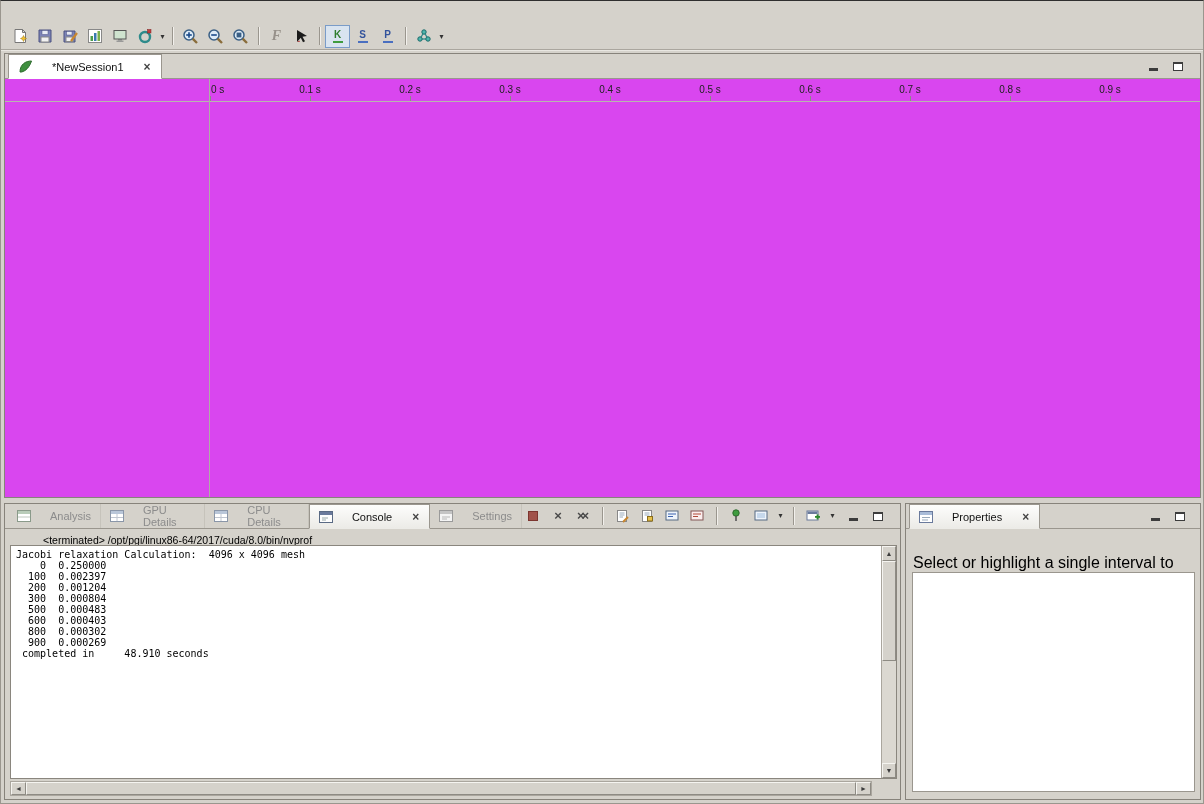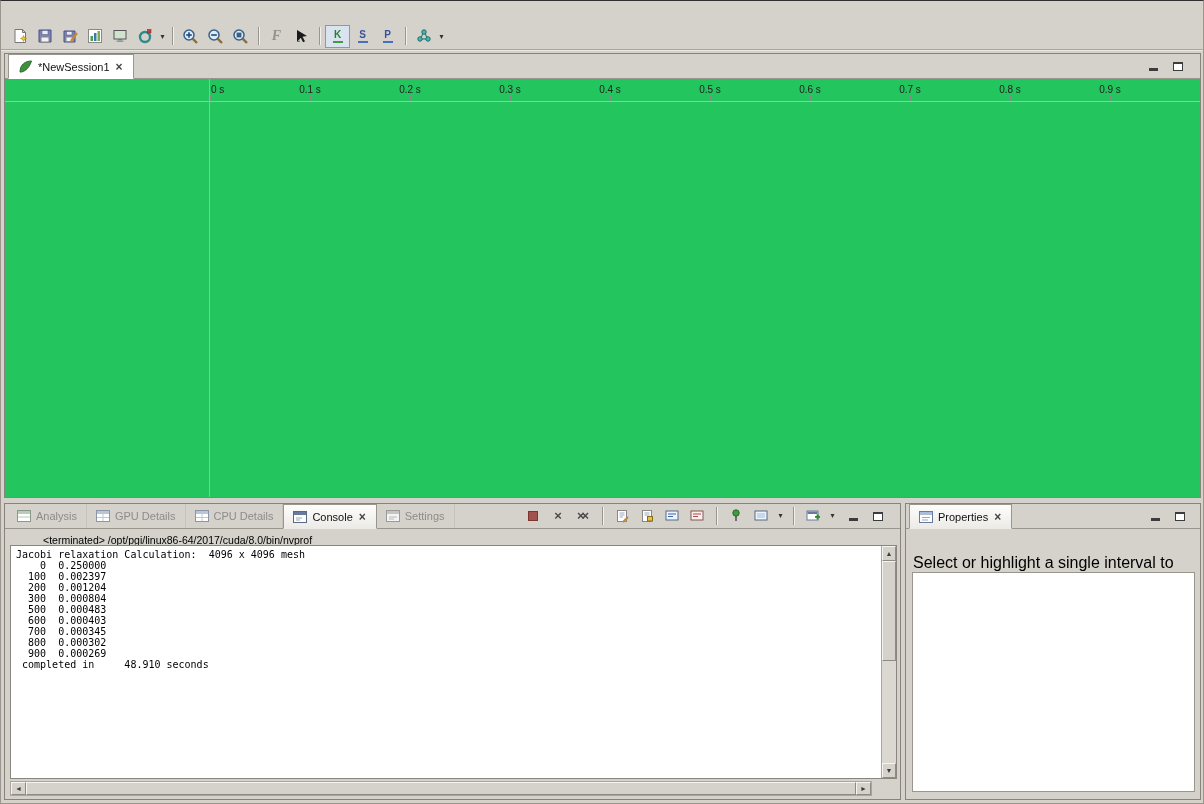--- a/index.html
+++ b/index.html
@@ -30,35 +30,35 @@
   .letter-btn .bar { width:10px; height:2px; }
   .bar-green { background:#3f9c3f; } .bar-blue { background:#4a6fc0; }
   .f-glyph { font-family:"Liberation Serif", serif; font-style:italic; font-weight:bold;
              font-size:14px; color:#97918a; }
 
   
   .panel { position:absolute; border:1px solid #87837b; background:#d5d2cb; }
   .tab-strip { position:absolute; left:0; top:0; right:0; height:25px;
                display:flex; align-items:flex-end; padding-left:3px;
                border-bottom:1px solid #9a968e; background:#d5d2cb; }
-  .view-tab { height:24px; display:flex; align-items:center; gap:5px; padding:0 9px;
+  .view-tab { height:24px; display:flex; align-items:center; gap:19px; padding:0 9px;
               font-size:11px; color:#8c8c8c; border-right:1px solid #c6c3bb; cursor:default; }
   .view-tab.selected { height:25px; margin-bottom:-1px; color:#111;
               background:linear-gradient(#fdfdfc,#ecebe7);
               border:1px solid #9a968e; border-bottom:1px solid #ecebe7; }
   .view-tab.on-white.selected { background:#fff; border-bottom:1px solid #fff; }
   .close-x { font-size:12px; font-weight:bold; color:#444; line-height:10px; padding:0 1px; cursor:default; }
   .panel-controls { margin-left:8px; display:flex; align-items:center; gap:7px; align-self:center; }
   .win-btn { width:17px; height:15px; display:flex; align-items:center; justify-content:center; }
   .ico-min { width:9px; height:3px; background:#3c3c3c; margin-top:7px; }
   .ico-max { width:10px; height:9px; border:1px solid #3c3c3c; border-top-width:2px; background:#fff; }
 
   
   .editor-panel { left:3px; top:52px; width:1197px; height:445px; }
-  .editor-content { position:absolute; left:0; right:0; top:25px; bottom:0; background:#22c55e;padding-left:16px; }
+  .editor-content { position:absolute; left:0; right:0; top:25px; bottom:0; background:#d946ef;padding-left:16px; }
   .tick-label { position:absolute; top:5px; font-size:10px; color:#222;
                 transform:translateX(-50%); white-space:nowrap; }
   .tick-label.first { transform:none; }
   .tick-mark { position:absolute; top:17px; width:1px; height:5px; background:#8a8a8a; }
   .ruler-line { position:absolute; left:0; right:0; top:22px; height:1px; background:#b8b5ae; }
   .v-divider { position:absolute; left:204px; top:0; bottom:0; width:1px; background:#b0ada6; cursor:ew-resize; }
 
   
   .console-panel { left:3px; top:502px; width:897px; height:297px; }
   .console-toolbar { margin-left:auto; display:flex; align-items:center; gap:3px;
@@ -467,21 +467,20 @@
 
     <div class="console-box">
       <div class="console-text">
         <div class="console-line">Jacobi relaxation Calculation:  4096 x 4096 mesh</div>
         <div class="console-line">    0  0.250000</div>
         <div class="console-line">  100  0.002397</div>
         <div class="console-line">  200  0.001204</div>
         <div class="console-line">  300  0.000804</div>
         <div class="console-line">  500  0.000483</div>
         <div class="console-line">  600  0.000403</div>
-        <div class="console-line">  700  0.000345</div>
         <div class="console-line">  800  0.000302</div>
         <div class="console-line">  900  0.000269</div>
         <div class="console-line"> completed in     48.910 seconds</div>
       </div>
       <div class="vscroll">
         <span class="sb-btn sb-up">▲</span>
         <span class="sb-thumb-v"></span>
         <span class="sb-btn sb-down">▼</span>
       </div>
     </div>

